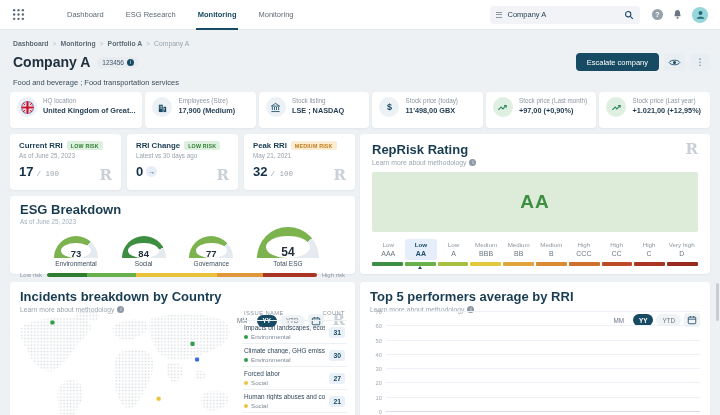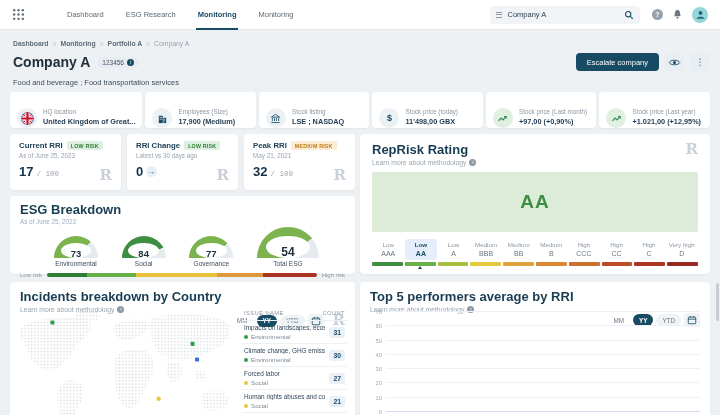--- a/index.html
+++ b/index.html
@@ -44,21 +44,21 @@
   .rightbtns { margin-left:auto; display:flex; gap:5px; align-items:center; }
   .escalate { background:#174a63; color:#fff; font-size:7.5px; border:0; border-radius:4px; height:18px;
     padding:0 11px; cursor:pointer; font-family:"Liberation Sans", sans-serif; }
   .sqbtn { background:#e9eef3; border:0; border-radius:4px; height:18px; min-width:20px; padding:0 4px;
     display:flex; align-items:center; justify-content:center; cursor:pointer; color:#174a63; font-size:9px; }
   .subtitle { position:absolute; top:78px; left:13px; font-size:7.5px; color:#3c4c5c; }
 
   
   .inforow { position:absolute; top:92px; left:10px; right:10px; display:grid; grid-template-columns:repeat(6,1fr); gap:3px; }
   .infocard { background:#fff; border-radius:4px; box-shadow:0 1px 2px rgba(16,24,40,.05);
-    padding:16px 7px; display:flex; gap:6px; align-items:flex-start; height:36px; }
+    padding:5px 7px; display:flex; gap:6px; align-items:flex-start; height:36px; }
   .info-ic { width:20px; height:20px; min-width:20px; border-radius:50%; background:#ecf1f6;
     display:flex; align-items:center; justify-content:center; font-size:9px; color:#174a63; font-weight:bold; }
   .info-ic.green { background:#dff0e3; }
   .info-label { font-size:6.3px; color:#8d97a2; margin-bottom:2px; white-space:nowrap; }
   .info-value { font-size:7.3px; font-weight:bold; color:#1f3a50; white-space:nowrap; }
 
   
   .card { position:absolute; background:#fff; border-radius:4px; box-shadow:0 1px 2px rgba(16,24,40,.05); }
   .watermark { font-family:"DejaVu Serif", serif; font-weight:bold; color:#c9d0d8; font-size:15px; line-height:1; }
   .cardtitle { font-size:13px; font-weight:bold; color:#183c52; }

